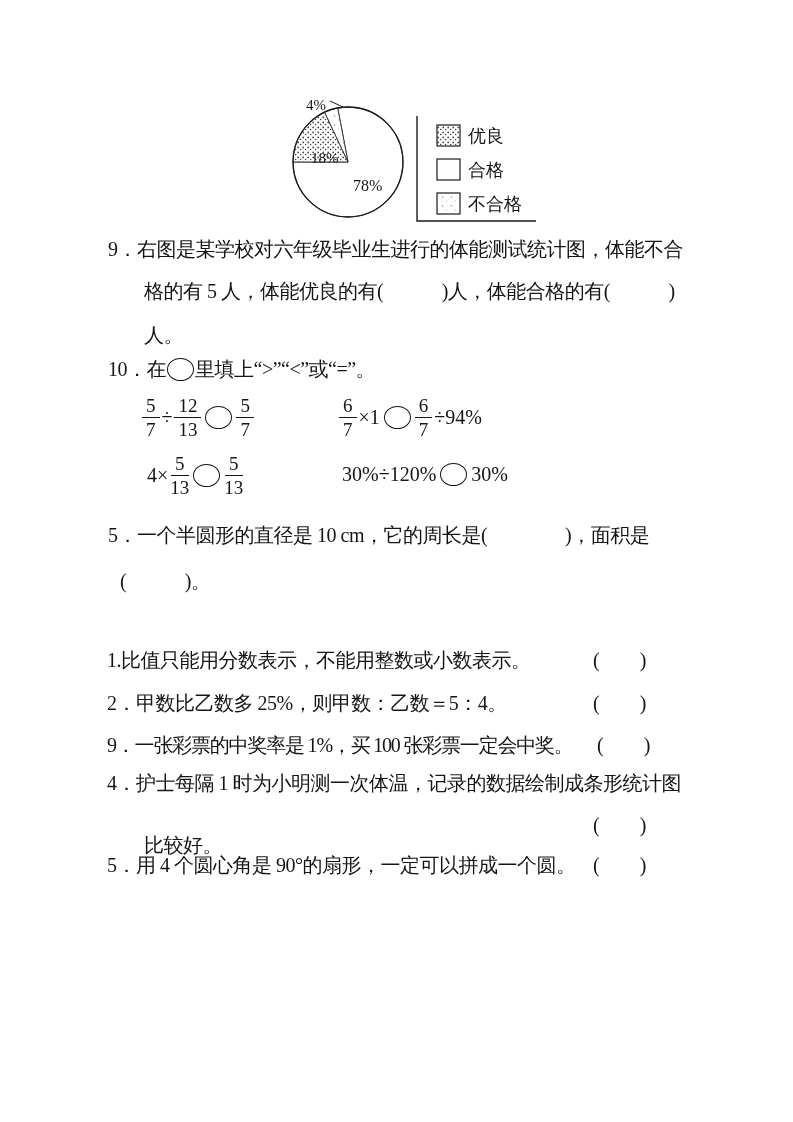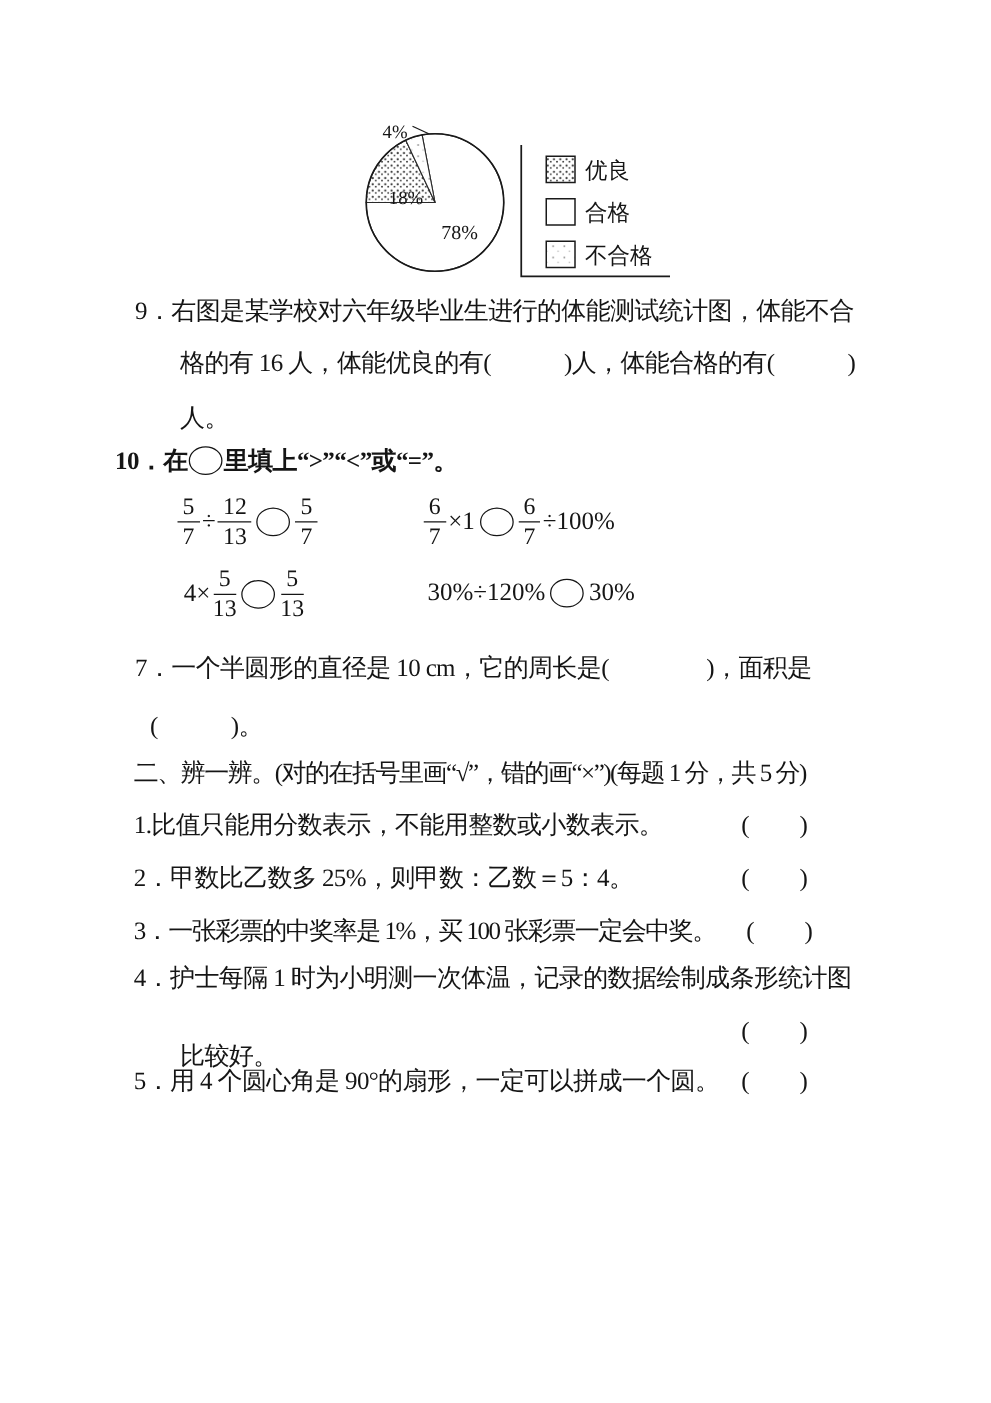--- a/index.html
+++ b/index.html
@@ -95,24 +95,24 @@
     <path d="M 130 30 L 130 135 L 249 135" fill="none" stroke="#1a1a1a" stroke-width="1.4"></path>
     <rect x="150" y="39" width="23" height="21" fill="url(#pat-dense)" stroke="#1a1a1a" stroke-width="1.2"></rect>
     <rect x="150" y="73" width="23" height="21" fill="#ffffff" stroke="#1a1a1a" stroke-width="1.2"></rect>
     <rect x="150" y="107" width="23" height="21" fill="url(#pat-sparse)" stroke="#1a1a1a" stroke-width="1.2"></rect>
     <text x="181" y="56" font-size="18">优良</text>
     <text x="181" y="90" font-size="18">合格</text>
     <text x="181" y="124" font-size="18">不合格</text>
   </svg>
 
   <div class="line" style="left:108px; top:236px;">9．右图是某学校对六年级毕业生进行的体能测试统计图，体能不合</div>
-  <div class="line" style="left:144px; top:278px;">格的有 16 人，体能优良的有(　　　)人，体能合格的有(　　　)</div>
+  <div class="line" style="left:144px; top:278px;">格的有 5 人，体能优良的有(　　　)人，体能合格的有(　　　)</div>
   <div class="line" style="left:144px; top:322px;">人。</div>
 
-  <div class="line" style="left:92px; top:356px;font-weight:bold;"><span>10．在</span><span class="inline-circle"></span><span>里填上“&gt;”“&lt;”或“=”。</span></div>
+  <div class="line" style="left:108px; top:356px;"><span>10．在</span><span class="inline-circle"></span><span>里填上“&gt;”“&lt;”或“=”。</span></div>
 
   <div class="expr" style="left:141px; top:395px;">
       <span class="frac">
         <span class="num">5</span>
         <span class="den">7</span>
       </span>
       <span class="op">÷</span>
       <span class="frac">
         <span class="num">12</span>
         <span class="den">13</span>
@@ -127,52 +127,51 @@
       <span class="frac">
         <span class="num">6</span>
         <span class="den">7</span>
       </span>
       <span class="op">×1</span>
       <span class="cmp-circle"></span>
       <span class="frac">
         <span class="num">6</span>
         <span class="den">7</span>
       </span>
-      <span class="op">÷100%</span>
+      <span class="op">÷94%</span>
     </div>
   <div class="expr" style="left:146px; top:453px;">
       <span class="op">4×</span>
       <span class="frac">
         <span class="num">5</span>
         <span class="den">13</span>
       </span>
       <span class="cmp-circle"></span>
       <span class="frac">
         <span class="num">5</span>
         <span class="den">13</span>
       </span>
     </div>
   <div class="expr" style="left:341px; top:463px;">
       <span class="op">30%÷120%</span>
       <span class="cmp-circle"></span>
       <span class="op">30%</span>
     </div>
 
-  <div class="line" style="left:108px; top:522px;">7．一个半圆形的直径是 10 cm，它的周长是(　　　　)，面积是</div>
+  <div class="line" style="left:108px; top:522px;">5．一个半圆形的直径是 10 cm，它的周长是(　　　　)，面积是</div>
   <div class="line" style="left:120px; top:568px;">(　　　)。</div>
 
-  <div class="line tight" style="left:107px; top:606px;">二、辨一辨。(对的在括号里画“√”，错的画“×”)(每题 1 分，共 5 分)</div>
 
   <div class="line" style="left:107px; top:647px;">1.比值只能用分数表示，不能用整数或小数表示。</div>
   <div class="blank" style="left:593px; top:647px;">(　　)</div>
 
   <div class="line" style="left:107px; top:690px;">2．甲数比乙数多 25%，则甲数：乙数＝5：4。</div>
   <div class="blank" style="left:593px; top:690px;">(　　)</div>
 
-  <div class="line tight" style="left:107px; top:732px;">3．一张彩票的中奖率是 1%，买 100 张彩票一定会中奖。</div>
+  <div class="line tight" style="left:107px; top:732px;">9．一张彩票的中奖率是 1%，买 100 张彩票一定会中奖。</div>
   <div class="blank" style="left:597px; top:732px;">(　　)</div>
 
   <div class="line" style="left:107px; top:770px;">4．护士每隔 1 时为小明测一次体温，记录的数据绘制成条形统计图</div>
   <div class="line" style="left:144px; top:832px;">比较好。</div>
   <div class="blank" style="left:593px; top:812px;">(　　)</div>
 
   <div class="line" style="left:107px; top:852px;">5．用 4 个圆心角是 90°的扇形，一定可以拼成一个圆。</div>
   <div class="blank" style="left:593px; top:852px;">(　　)</div>
 
 </div>

